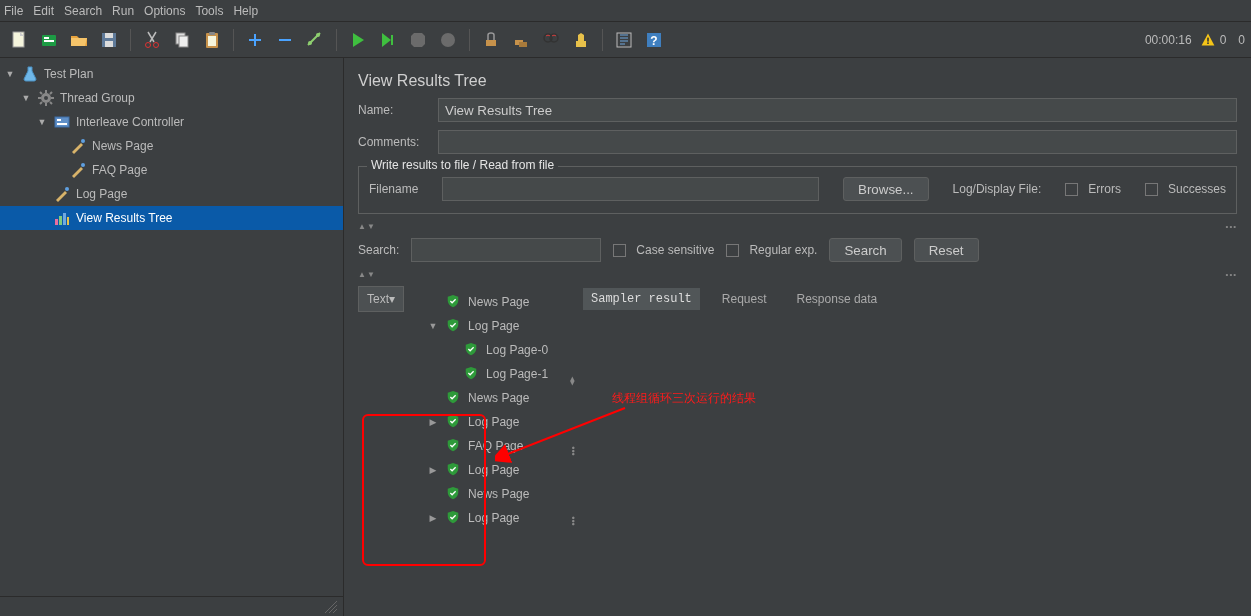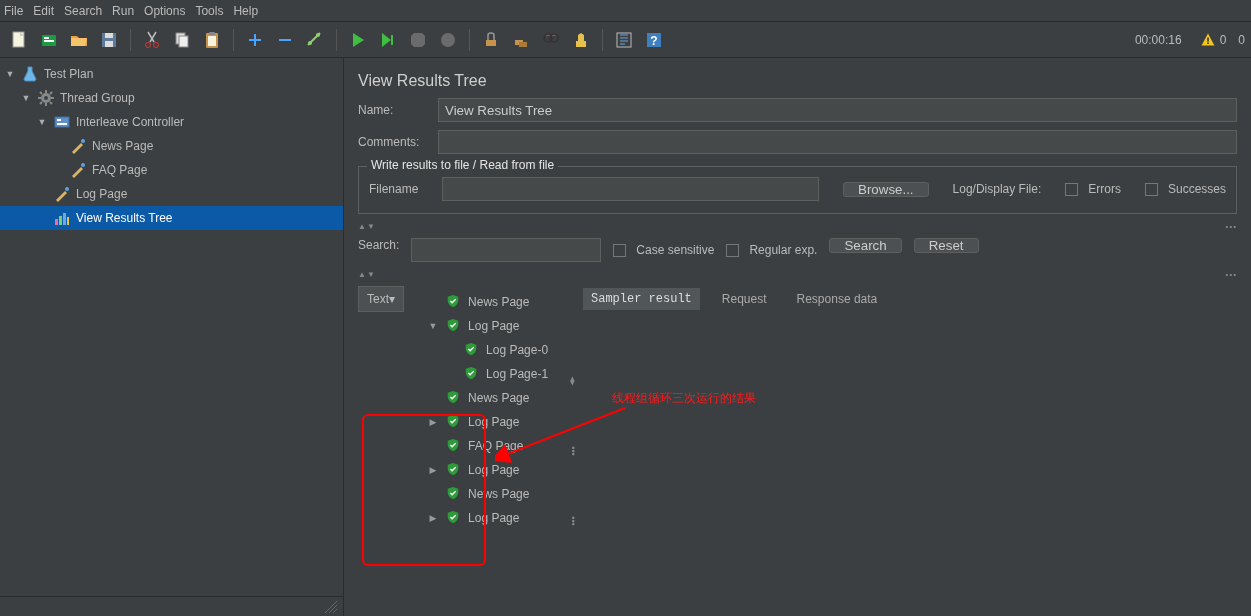--- a/index.html
+++ b/index.html
@@ -40,21 +40,21 @@
   }
   .tool-sep { width: 1px; height: 22px; background: #555; margin: 0 4px; }
   .tool-btn {
     width: 26px; height: 26px;
     display: flex; align-items: center; justify-content: center;
     border: 1px solid transparent;
     border-radius: 3px;
   }
   .tool-btn svg { width: 20px; height: 20px; }
   .toolbar-spacer { flex: 1; }
-  .timer-text { margin-right: 14px; }
+  .timer-text { margin-right: 4px; }
   .warn-badge { display: flex; align-items: center; gap: 4px; margin-right: 8px; }
   .err-badge  { display: flex; align-items: center; gap: 4px; }
   
   .main {
     flex: 1;
     display: flex;
     min-height: 0;
   }
   
   .tree-panel {
@@ -142,39 +142,40 @@
     display: flex;
     align-items: center;
     gap: 24px;
   }
   .file-row .text-input { max-width: 475px; }
   .btn {
     background: #4c5052;
     border: 1px solid #5e6060;
     color: #ccc;
     padding: 4px 14px;
-    height: 15px;
+    height: 24px;
     display: inline-flex;
     align-items: center;
     border-radius: 3px;
   }
   .chk-row { display:flex; align-items:center; gap: 10px; }
   .chk {
     width: 13px; height: 13px; border: 1px solid #777; background: #3c3f41;
   }
   .vsplit-handle {
     height: 8px;
     display: flex;
     justify-content: space-between;
     align-items: center;
   }
   .vsplit-mark { font-size: 8px; color: #888; letter-spacing: 1px; }
   
   .search-row {
     display: flex;
+    align-items: center;
     gap: 12px;
   }
   .search-row .text-input { max-width: 190px; }
   
   .results-area {
     flex: 1;
     display: flex;
     gap: 6px;
     min-height: 0;
   }

